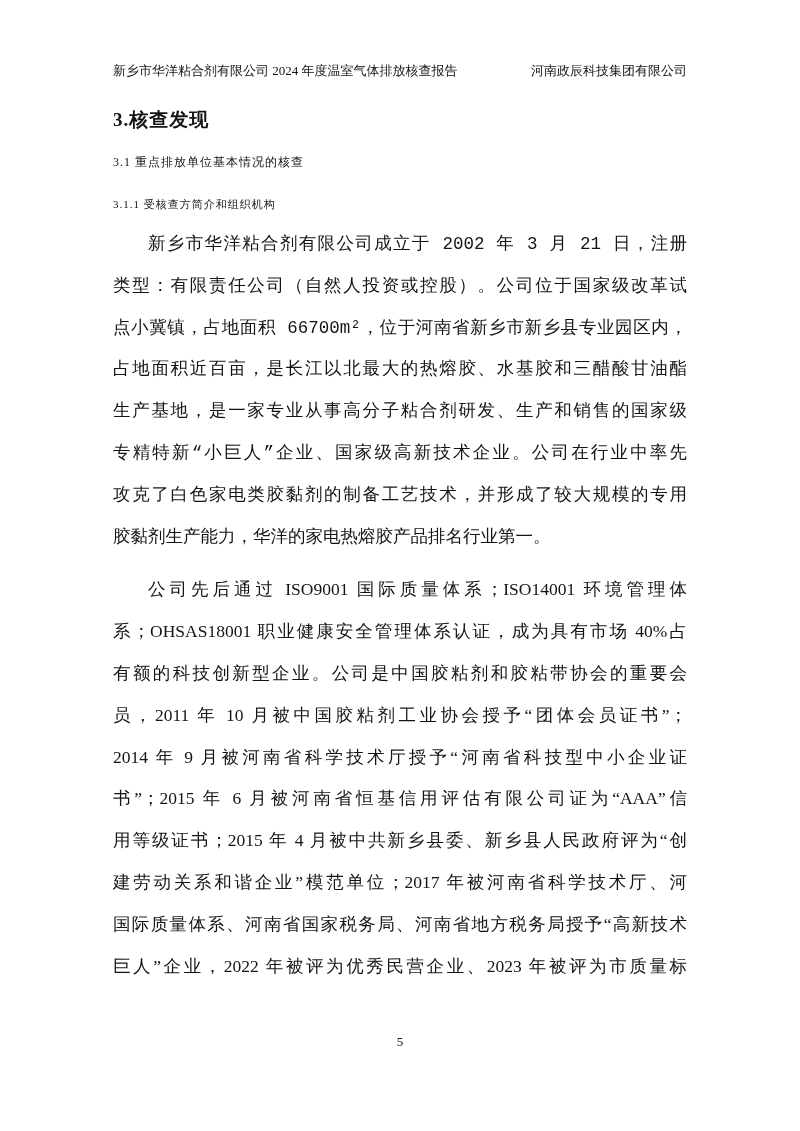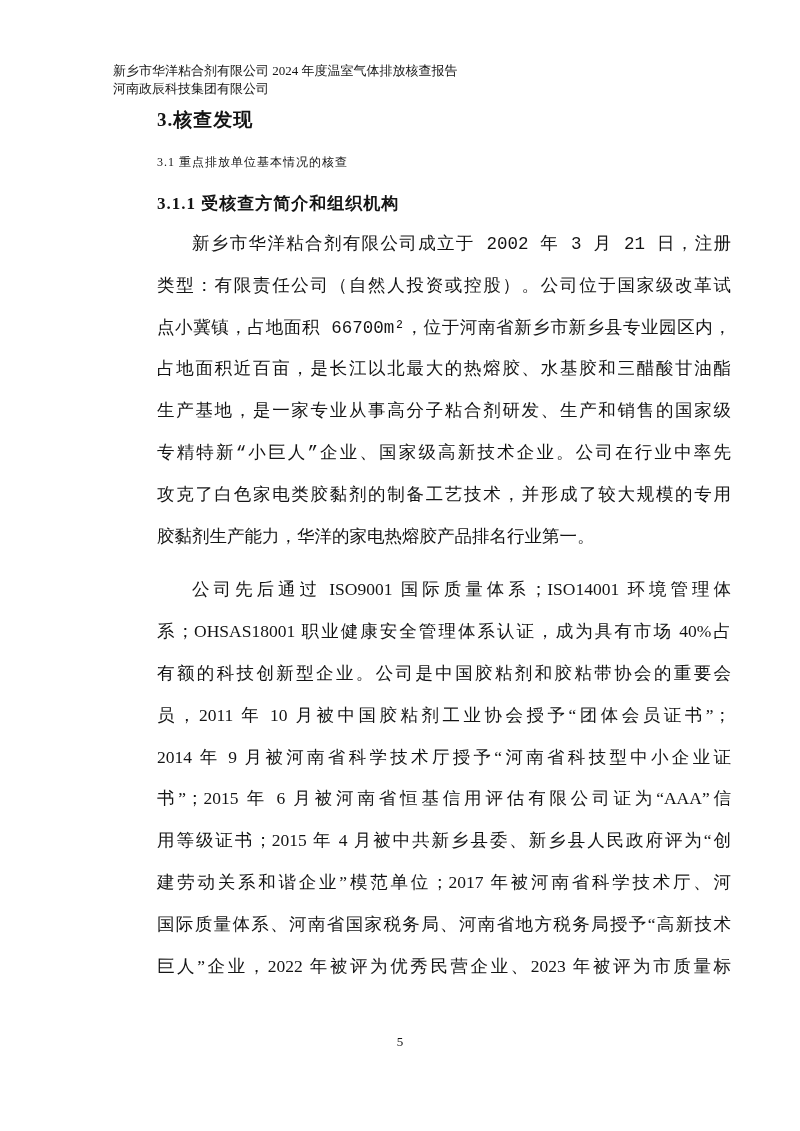--- a/index.html
+++ b/index.html
@@ -19,46 +19,44 @@
   .header {
     position: absolute;
     top: 62px;
     left: 113px;
     width: 574px;
     display: flex;
     justify-content: space-between;
     font-size: 13px;
     line-height: 18px;
     white-space: nowrap;
-    flex-direction: column;
   }
   .content {
     position: absolute;
     top: 100px;
     left: 113px;
     width: 574px;
-    margin-left: 44px;
   }
   h1.sec {
     font-size: 19px;
     font-weight: 700;
     margin: 6px 0 0 0;
     line-height: 28px;
     letter-spacing: 1px;
   }
   h2.sub {
     font-size: 12px;
     font-weight: 400;
     margin: 15px 0 0 0;
     line-height: 26px;
     letter-spacing: 1px;
   }
   h3.subsub {
-    font-size: 17px;
-    font-weight: 700;
+    font-size: 11px;
+    font-weight: 400;
     margin: 16px 0 0 0;
     line-height: 26px;
     letter-spacing: 1px;
   }
   .para { margin: 0; }
   .para.p1 { margin-top: 7px; font-family: Liberation Mono, monospace; }
   .para.p2 { margin-top: 11px; }
   .line {
     font-size: 17.5px;
     line-height: 41.8px;

